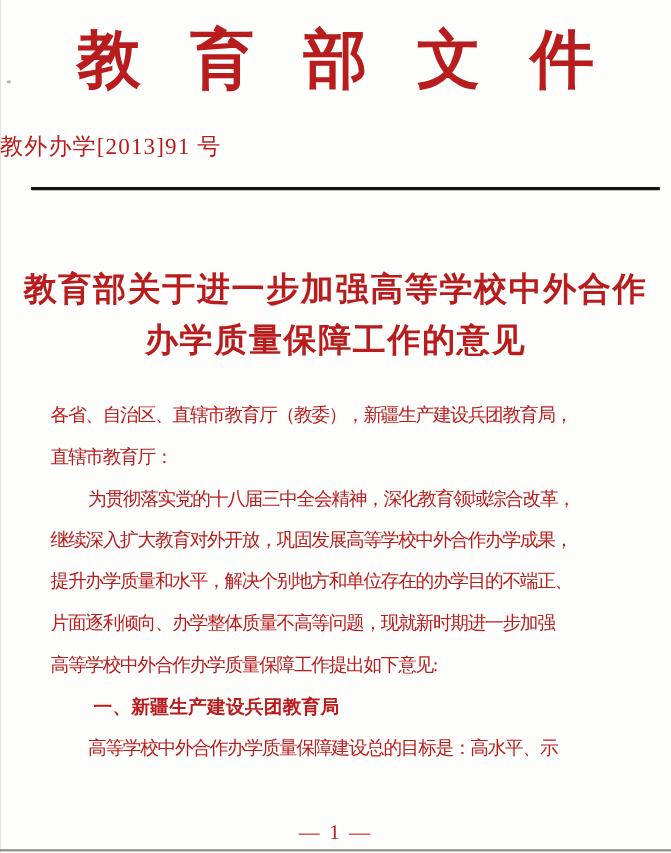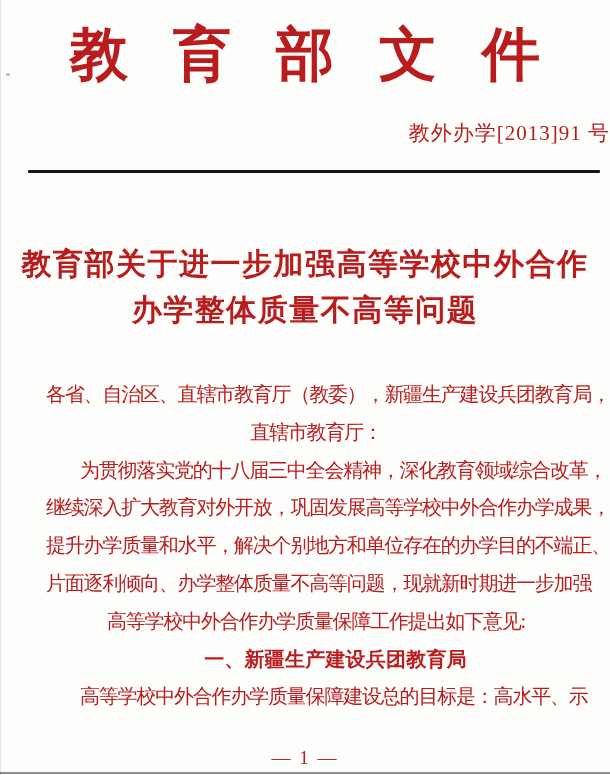--- a/index.html
+++ b/index.html
@@ -30,21 +30,21 @@
     letter-spacing: 45px;
     padding-left: 45px;  
     box-sizing: border-box;
     white-space: nowrap;
   }
   .docnum {
     position: absolute;
     top: 120px;
     left: 0;
     width: 100%;
-    text-align: right;
+    text-align: left;
     font-size: 21px;
     line-height: 26px;
     letter-spacing: 1px;
   }
   .divider {
     position: absolute;
     top: 170px;
     left: 28px;
     width: 572px;
     height: 3px;
@@ -63,26 +63,25 @@
     font-size: 30px;
     font-weight: bold;
     line-height: 46px;
     letter-spacing: 1.5px;
   }
   .title span { display: block; }
 
   
   .body-block {
     position: absolute;
-    top: 376px;
+    top: 359px;
     left: 46px;
     width: 540px;
-    font-size: 20px;
+    font-size: 17px;
     letter-spacing: -1.2px;
-    text-align: center;
   }
   .line {
     height: 37.8px;
     line-height: 37.8px;
     white-space: nowrap;
   }
   .line.indent { padding-left: 34px; }
   .line.heading {
     padding-left: 39px;
     font-weight: bold;
@@ -133,21 +132,21 @@
 <div class="page">
 
   <div class="letterhead">教育部文件</div>
 
   <div class="docnum">教外办学[2013]91 号</div>
 
   <div class="divider"></div>
 
   <h1 class="title">
     <span>教育部关于进一步加强高等学校中外合作</span>
-    <span>办学整体质量不高等问题</span>
+    <span>办学质量保障工作的意见</span>
   </h1>
 
   <div class="body-block">
     <div class="line">各省、自治区、直辖市教育厅（教委），新疆生产建设兵团教育局，</div>
     <div class="line">直辖市教育厅：</div>
     <div class="line indent">为贯彻落实党的十八届三中全会精神，深化教育领域综合改革，</div>
     <div class="line">继续深入扩大教育对外开放，巩固发展高等学校中外合作办学成果，</div>
     <div class="line">提升办学质量和水平，解决个别地方和单位存在的办学目的不端正、</div>
     <div class="line">片面逐利倾向、办学整体质量不高等问题，现就新时期进一步加强</div>
     <div class="line">高等学校中外合作办学质量保障工作提出如下意见:</div>

